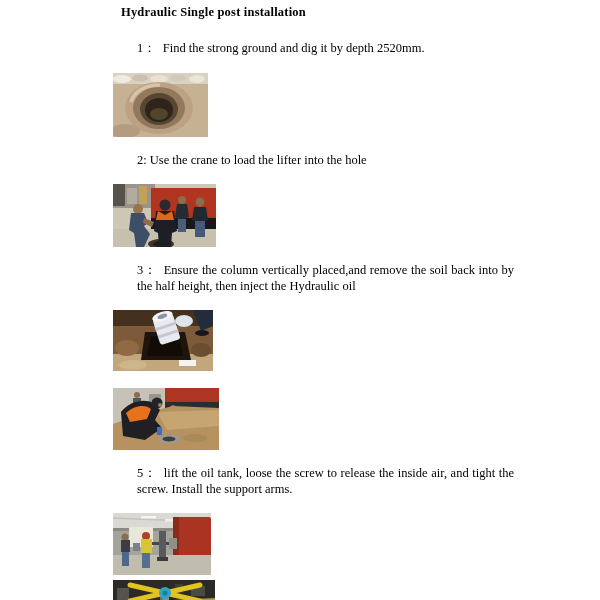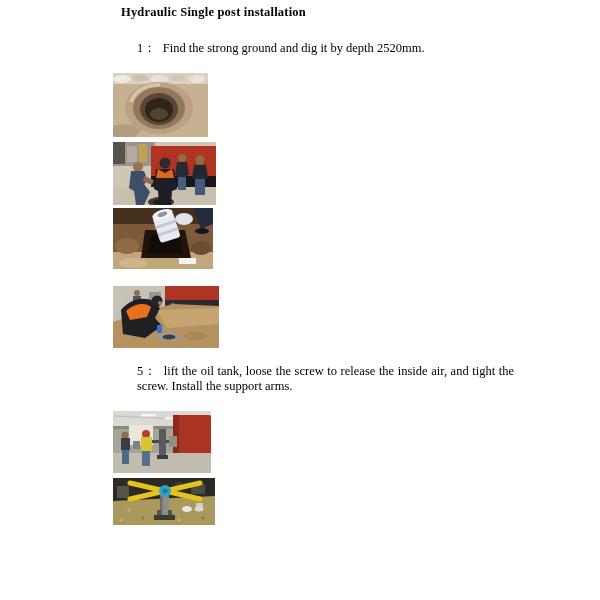--- a/index.html
+++ b/index.html
@@ -52,20 +52,21 @@
         <path d="M18 29 A28 22 0 0 1 47 12" stroke="#d8c5a8" stroke-width="3.5" fill="none"></path>
         <ellipse cx="46" cy="35" rx="26" ry="21" fill="#93795b"></ellipse>
         <ellipse cx="46" cy="36" rx="19" ry="16" fill="#574633"></ellipse>
         <ellipse cx="46" cy="37" rx="14" ry="12" fill="#2f241a"></ellipse>
         <ellipse cx="46" cy="41" rx="9" ry="6" fill="#51452a"></ellipse>
       </svg>
     </figure>
   </section>
 
   <section class="step s2">
+    <p class="step-text"><span class="num plain">2:</span><span>Use the crane to load the lifter into the hole</span></p>
     <figure class="photo" aria-label="photo-workers-loading-lifter-red-wall-workshop">
       <svg width="103" height="63" viewBox="0 0 103 63">
         <rect width="103" height="63" fill="#cfc7b6"></rect>
         <rect width="42" height="24" fill="#9a948a"></rect>
         <rect x="0" y="0" width="12" height="22" fill="#57524a"></rect>
         <rect x="14" y="4" width="10" height="16" fill="#b3ac9e"></rect>
         <rect x="26" y="2" width="8" height="18" fill="#c0a254"></rect>
         <rect x="38" y="4" width="65" height="32" fill="#b0341f"></rect>
         <rect x="38" y="34" width="65" height="11" fill="#17171c"></rect>
         <rect y="45" width="103" height="18" fill="#c8c0ae"></rect>
@@ -81,20 +82,21 @@
         <path d="M64 20 h10 l2 13 -3 1 -1 14 h-7 l-1 -14 -2 -1 z" fill="#262b33"></path>
         <rect x="65" y="35" width="8" height="13" fill="#4a5d7a"></rect>
         <circle cx="87" cy="18" r="4.5" fill="#8d6c50"></circle>
         <path d="M81 23 h12 l2 13 -3 1 0 16 h-9 l-1 -16 -3 -1 z" fill="#222831"></path>
         <rect x="82" y="37" width="10" height="16" fill="#46597a"></rect>
       </svg>
     </figure>
   </section>
 
   <section class="step s3">
+    <p class="step-text just"><span class="num">3：</span><span>Ensure the column vertically placed,and remove the soil back into by the half height, then inject the Hydraulic oil</span></p>
     <figure class="photo" aria-label="photo-white-wrapped-column-placed-in-hole">
       <svg width="100" height="61" viewBox="0 0 100 61">
         <rect width="100" height="61" fill="#7c5a3a"></rect>
         <rect width="100" height="16" fill="#44301d"></rect>
         <rect y="44" width="100" height="17" fill="#c2a67c"></rect>
         <ellipse cx="14" cy="38" rx="12" ry="8" fill="#8f6a44"></ellipse>
         <ellipse cx="88" cy="40" rx="10" ry="7" fill="#6b4d30"></ellipse>
         <ellipse cx="20" cy="55" rx="14" ry="5" fill="#cfb58c"></ellipse>
         <path d="M32 22 L72 22 L78 50 L28 50 Z" fill="#20150c"></path>
         <path d="M38 26 L66 26 L70 46 L34 46 Z" fill="#120c06"></path>

